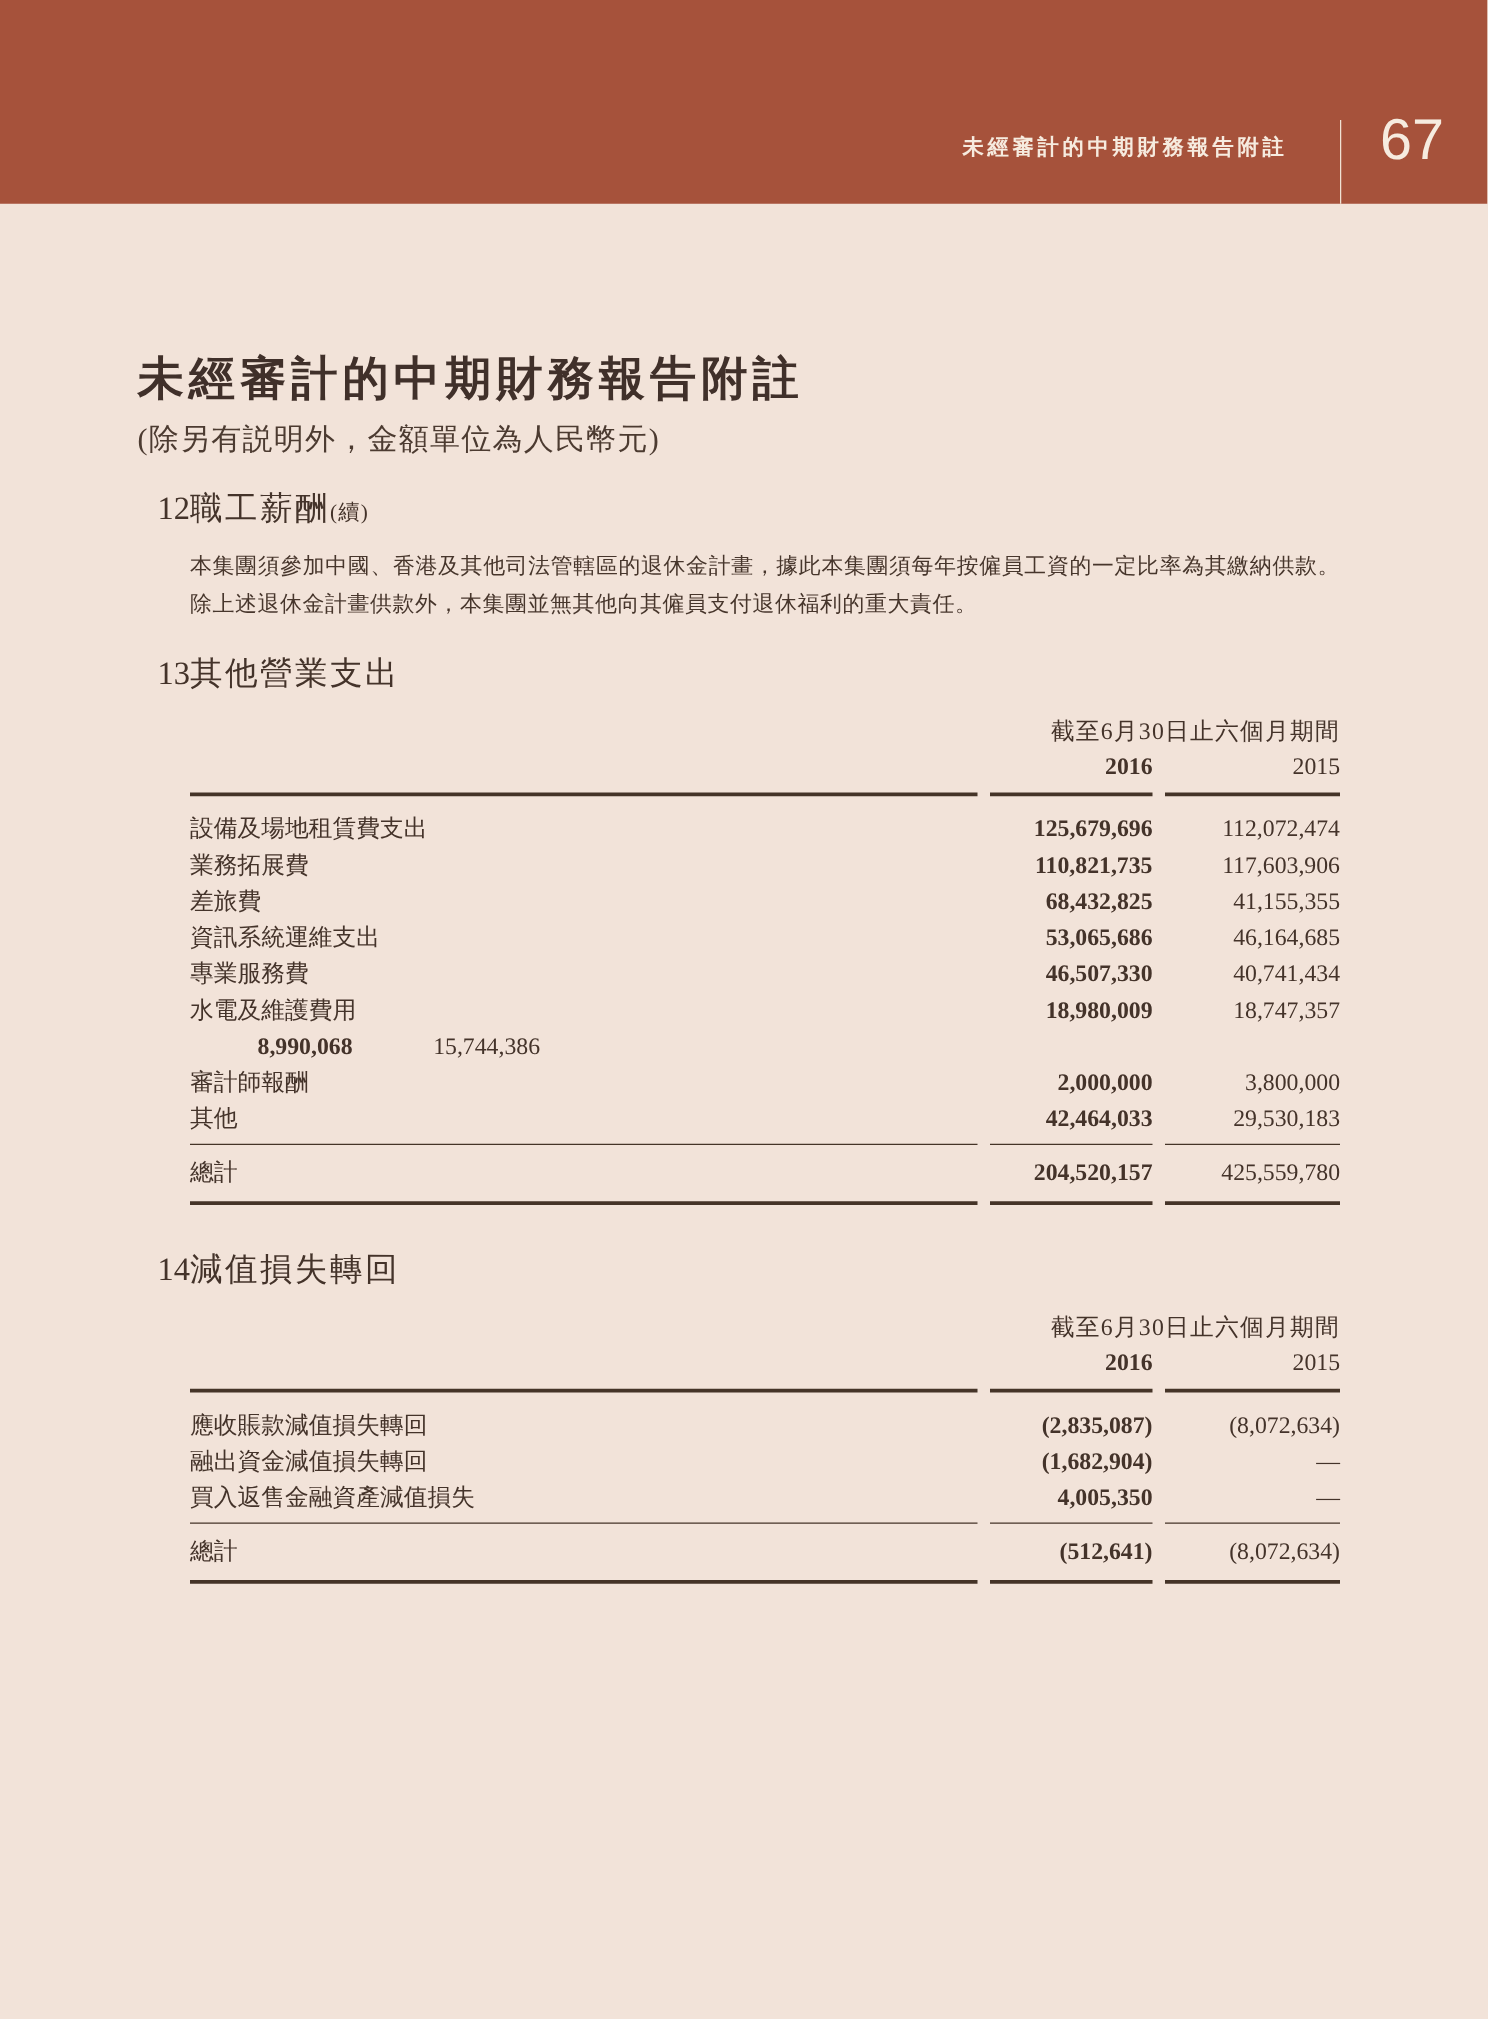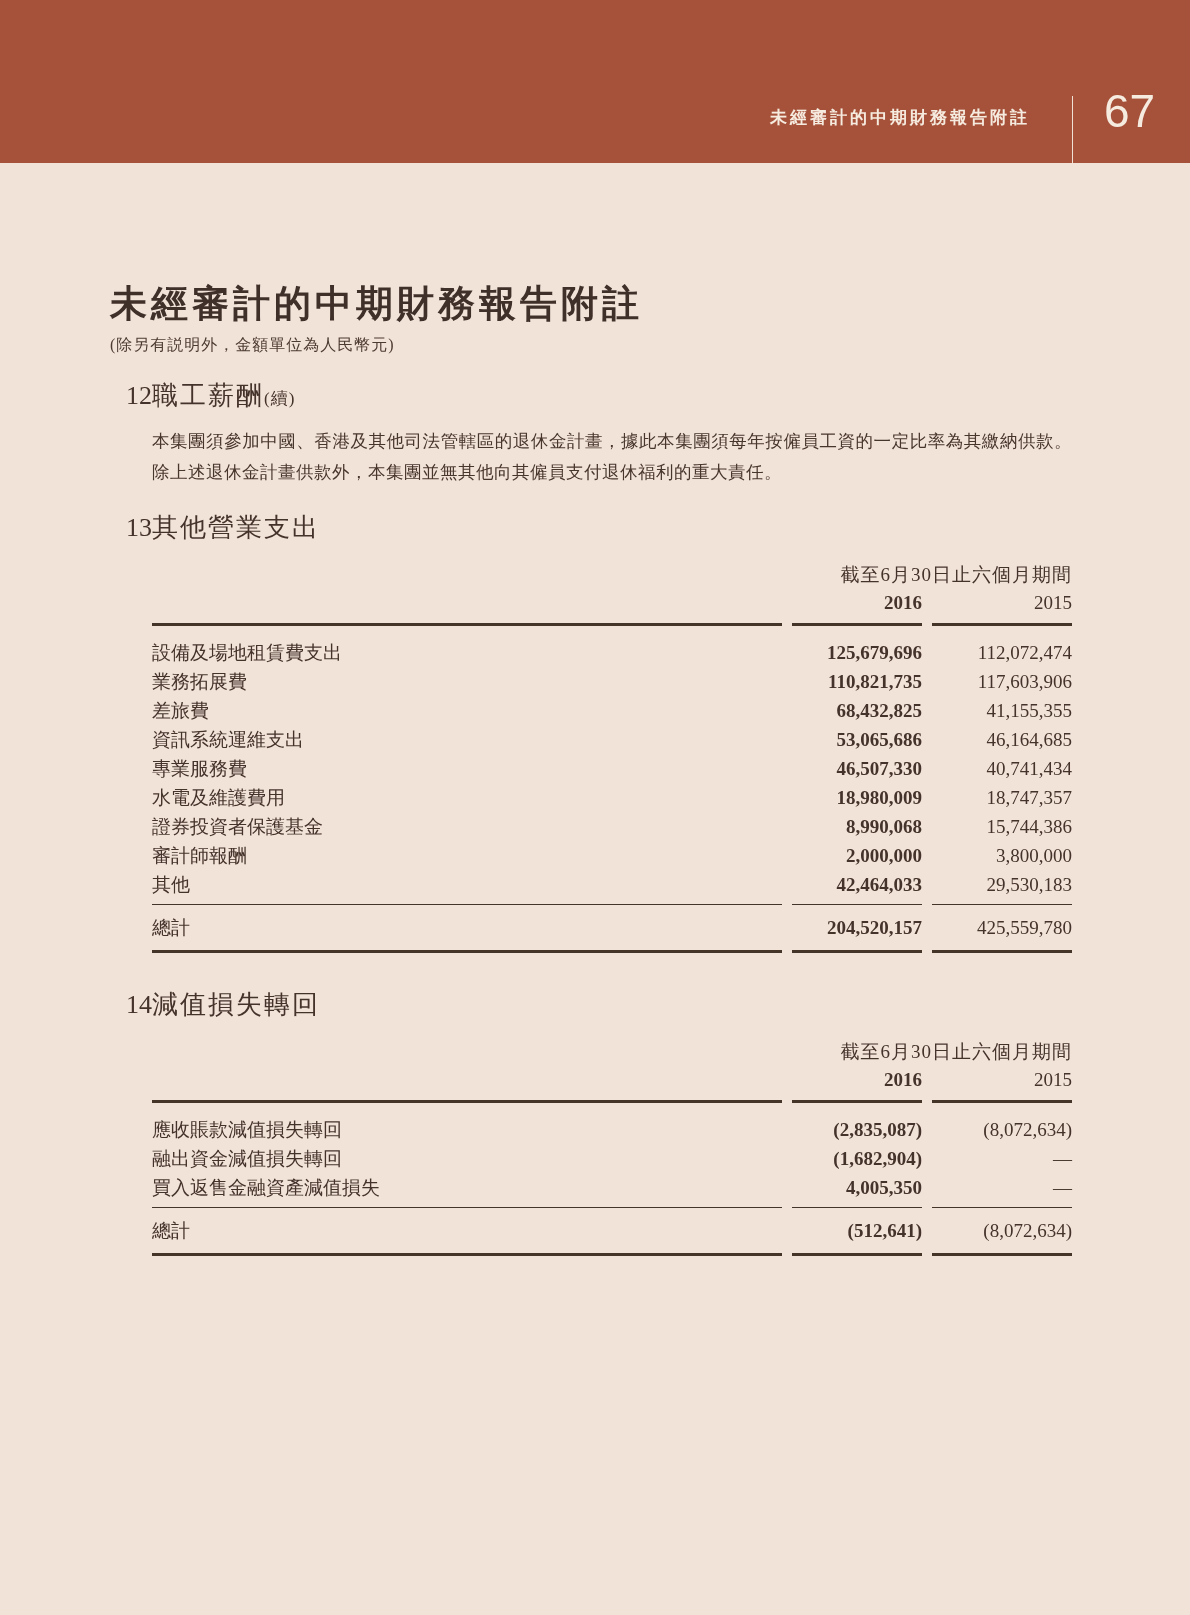--- a/index.html
+++ b/index.html
@@ -45,21 +45,21 @@
   }
   .doc-title{
     font-size:37px;
     font-weight:bold;
     letter-spacing:4px;
     line-height:1.15;
     color:#40302a;
   }
   .doc-subtitle{
     margin-top:9px;
-    font-size:16px;
+    font-size:24px;
     letter-spacing:1px;
     color:#4c3b31;
   }
   .section-heading{
     display:flex;
     align-items:baseline;
     margin-top:22px;
     font-size:26px;
     letter-spacing:2px;
     color:#44332a;
@@ -171,21 +171,20 @@
           <span class="c-label">專業服務費</span>
           <span class="c-a">46,507,330</span>
           <span class="c-b">40,741,434</span>
         </div>
         <div class="trow">
           <span class="c-label">水電及維護費用</span>
           <span class="c-a">18,980,009</span>
           <span class="c-b">18,747,357</span>
         </div>
         <div class="trow">
-          <span class="c-label">證券投資者保護基金</span>
           <span class="c-a">8,990,068</span>
           <span class="c-b">15,744,386</span>
         </div>
         <div class="trow">
           <span class="c-label">審計師報酬</span>
           <span class="c-a">2,000,000</span>
           <span class="c-b">3,800,000</span>
         </div>
         <div class="trow">
           <span class="c-label">其他</span>

